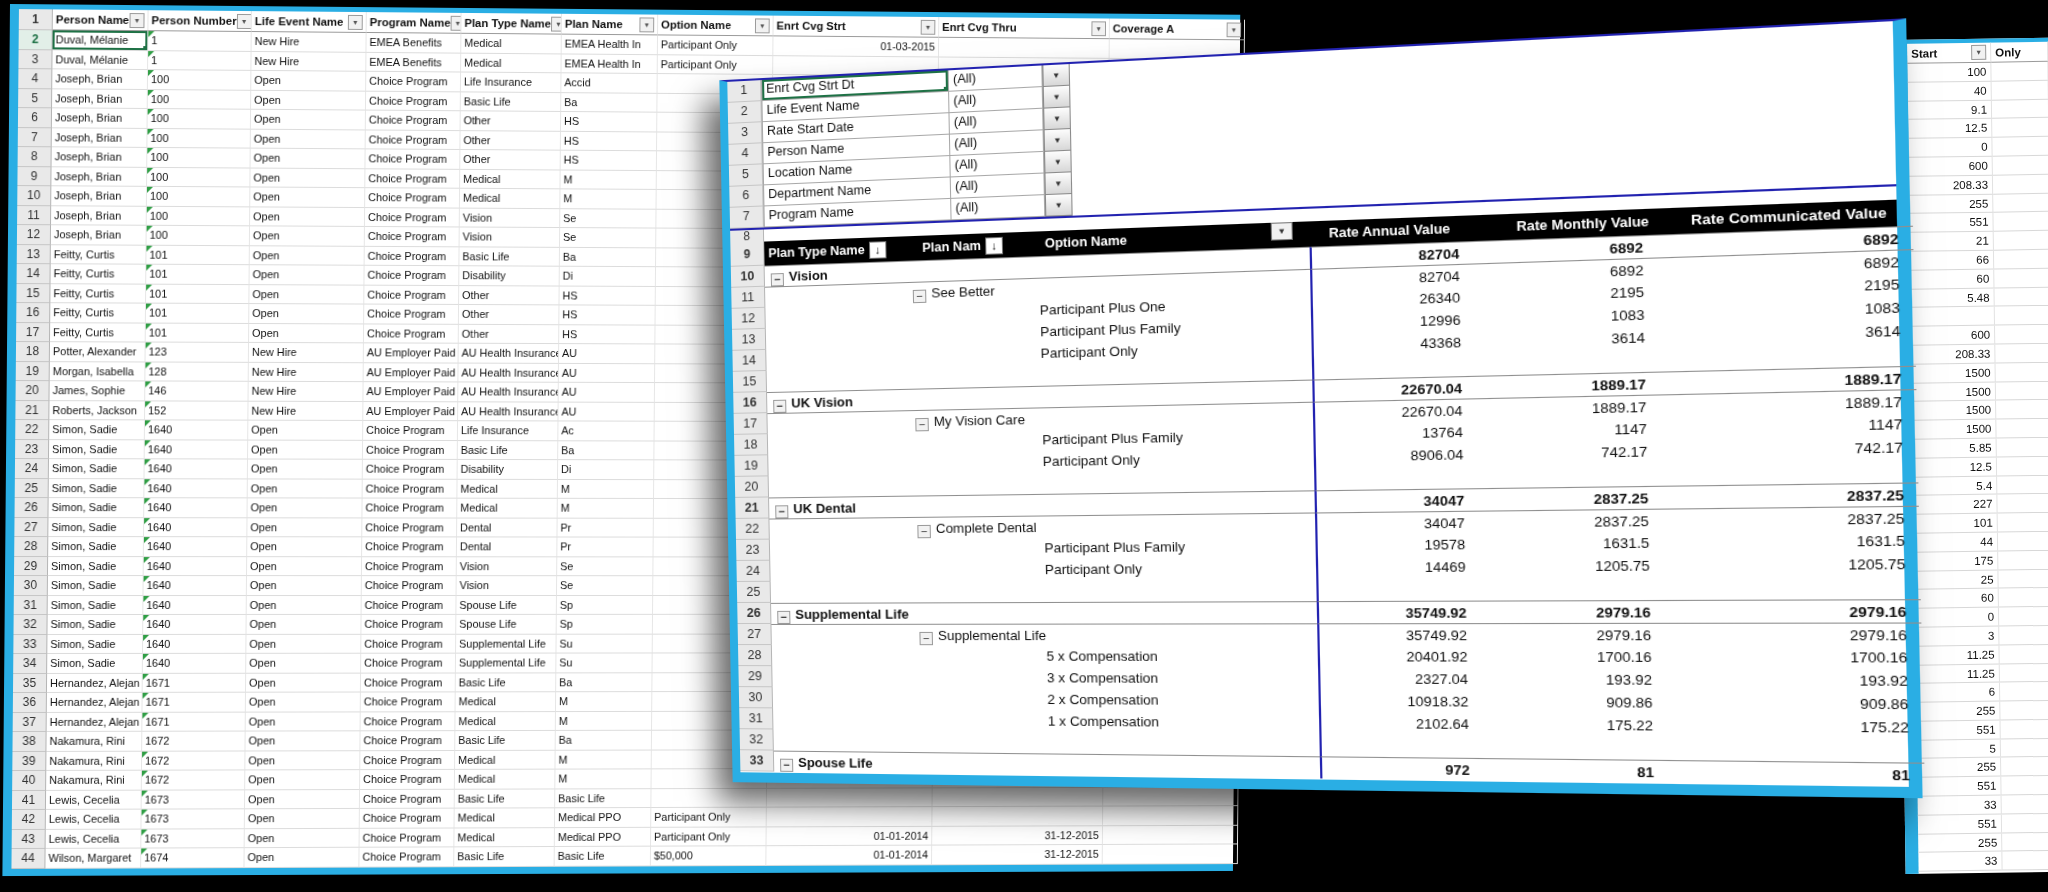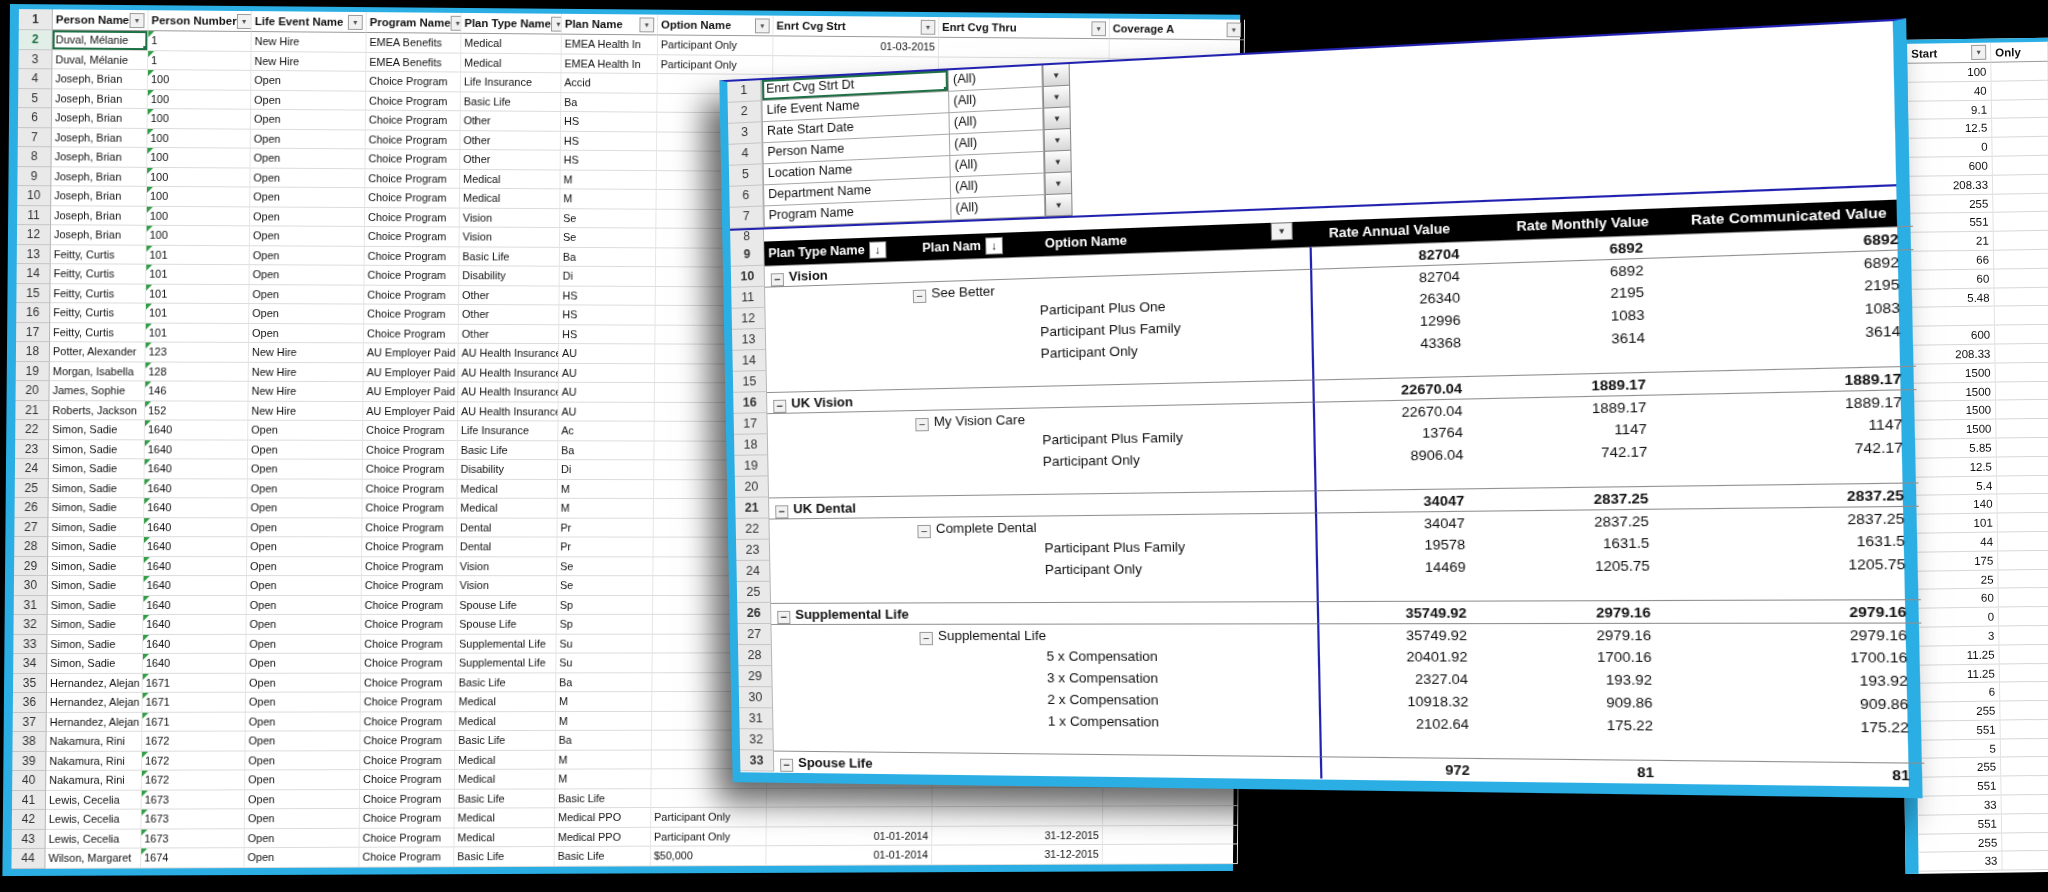--- a/index.html
+++ b/index.html
@@ -994,21 +994,21 @@
     <div class="sc sv">12.5</div>
     <div class="sc sa"></div>
   </div>
 
   <div class="srow">
     <div class="sc sv">5.4</div>
     <div class="sc sa"></div>
   </div>
 
   <div class="srow">
-    <div class="sc sv">140</div>
+    <div class="sc sv">227</div>
     <div class="sc sa"></div>
   </div>
 
   <div class="srow">
     <div class="sc sv">101</div>
     <div class="sc sa"></div>
   </div>
 
   <div class="srow">
     <div class="sc sv">44</div>

